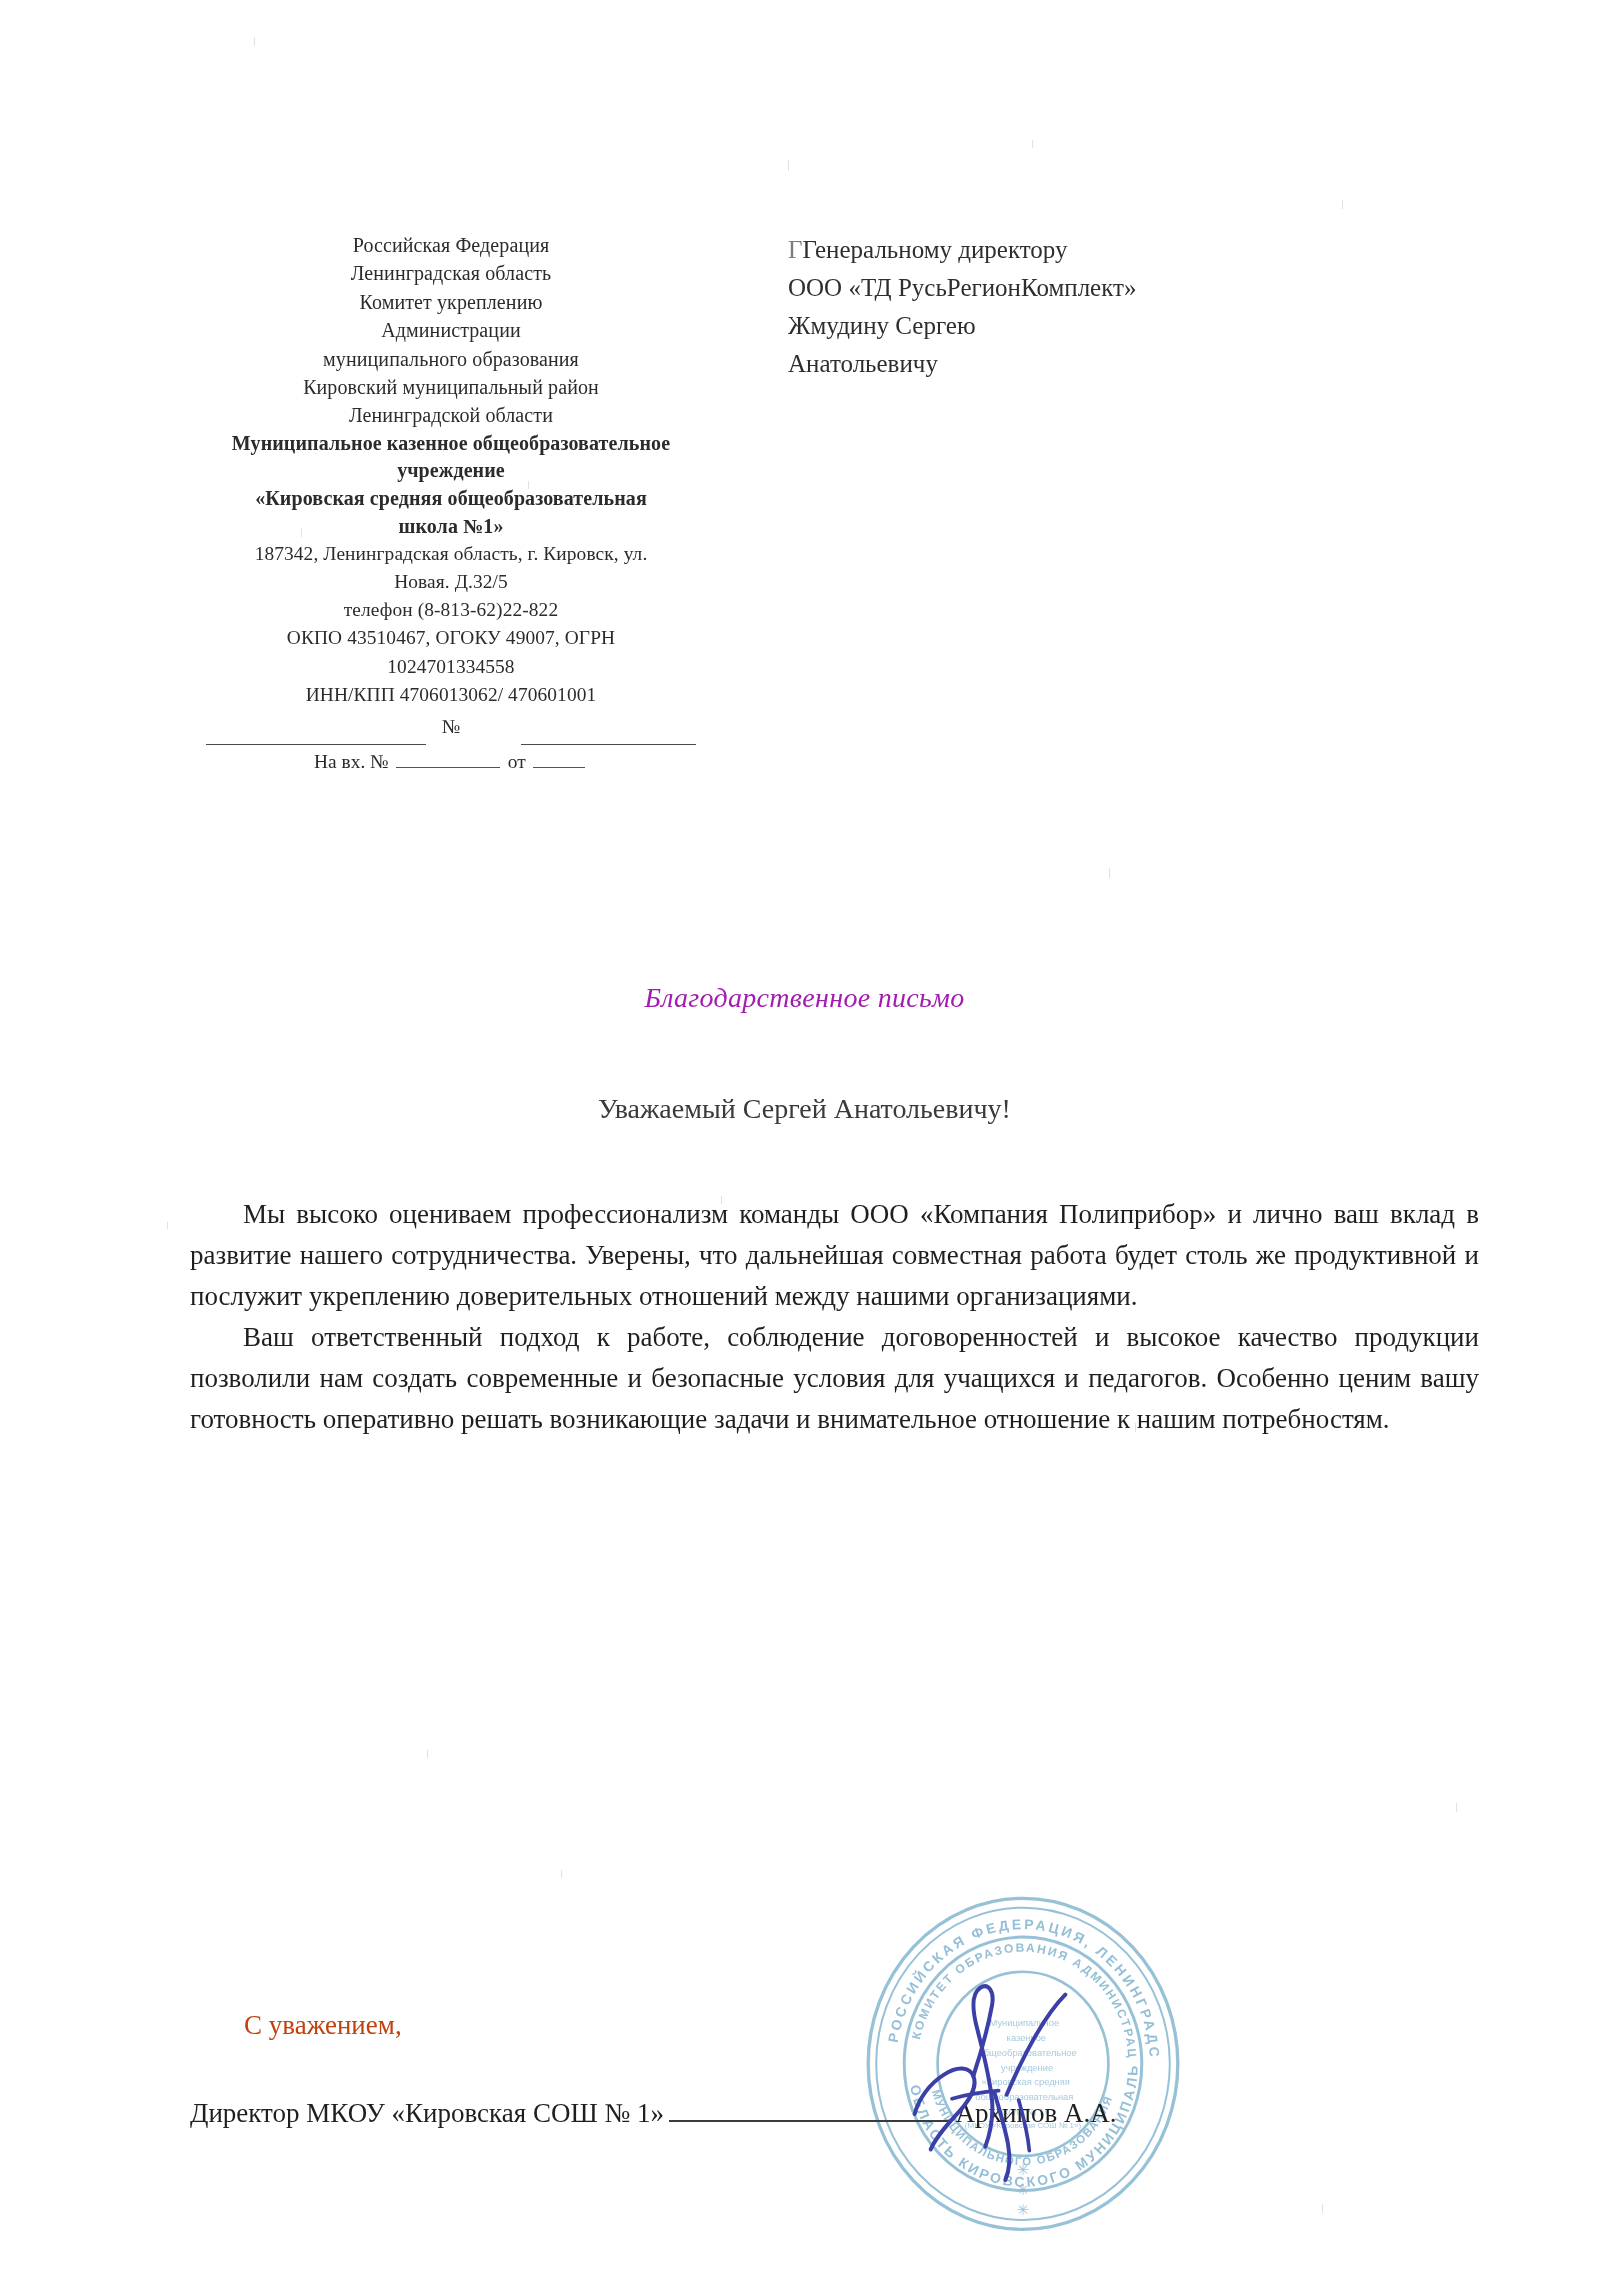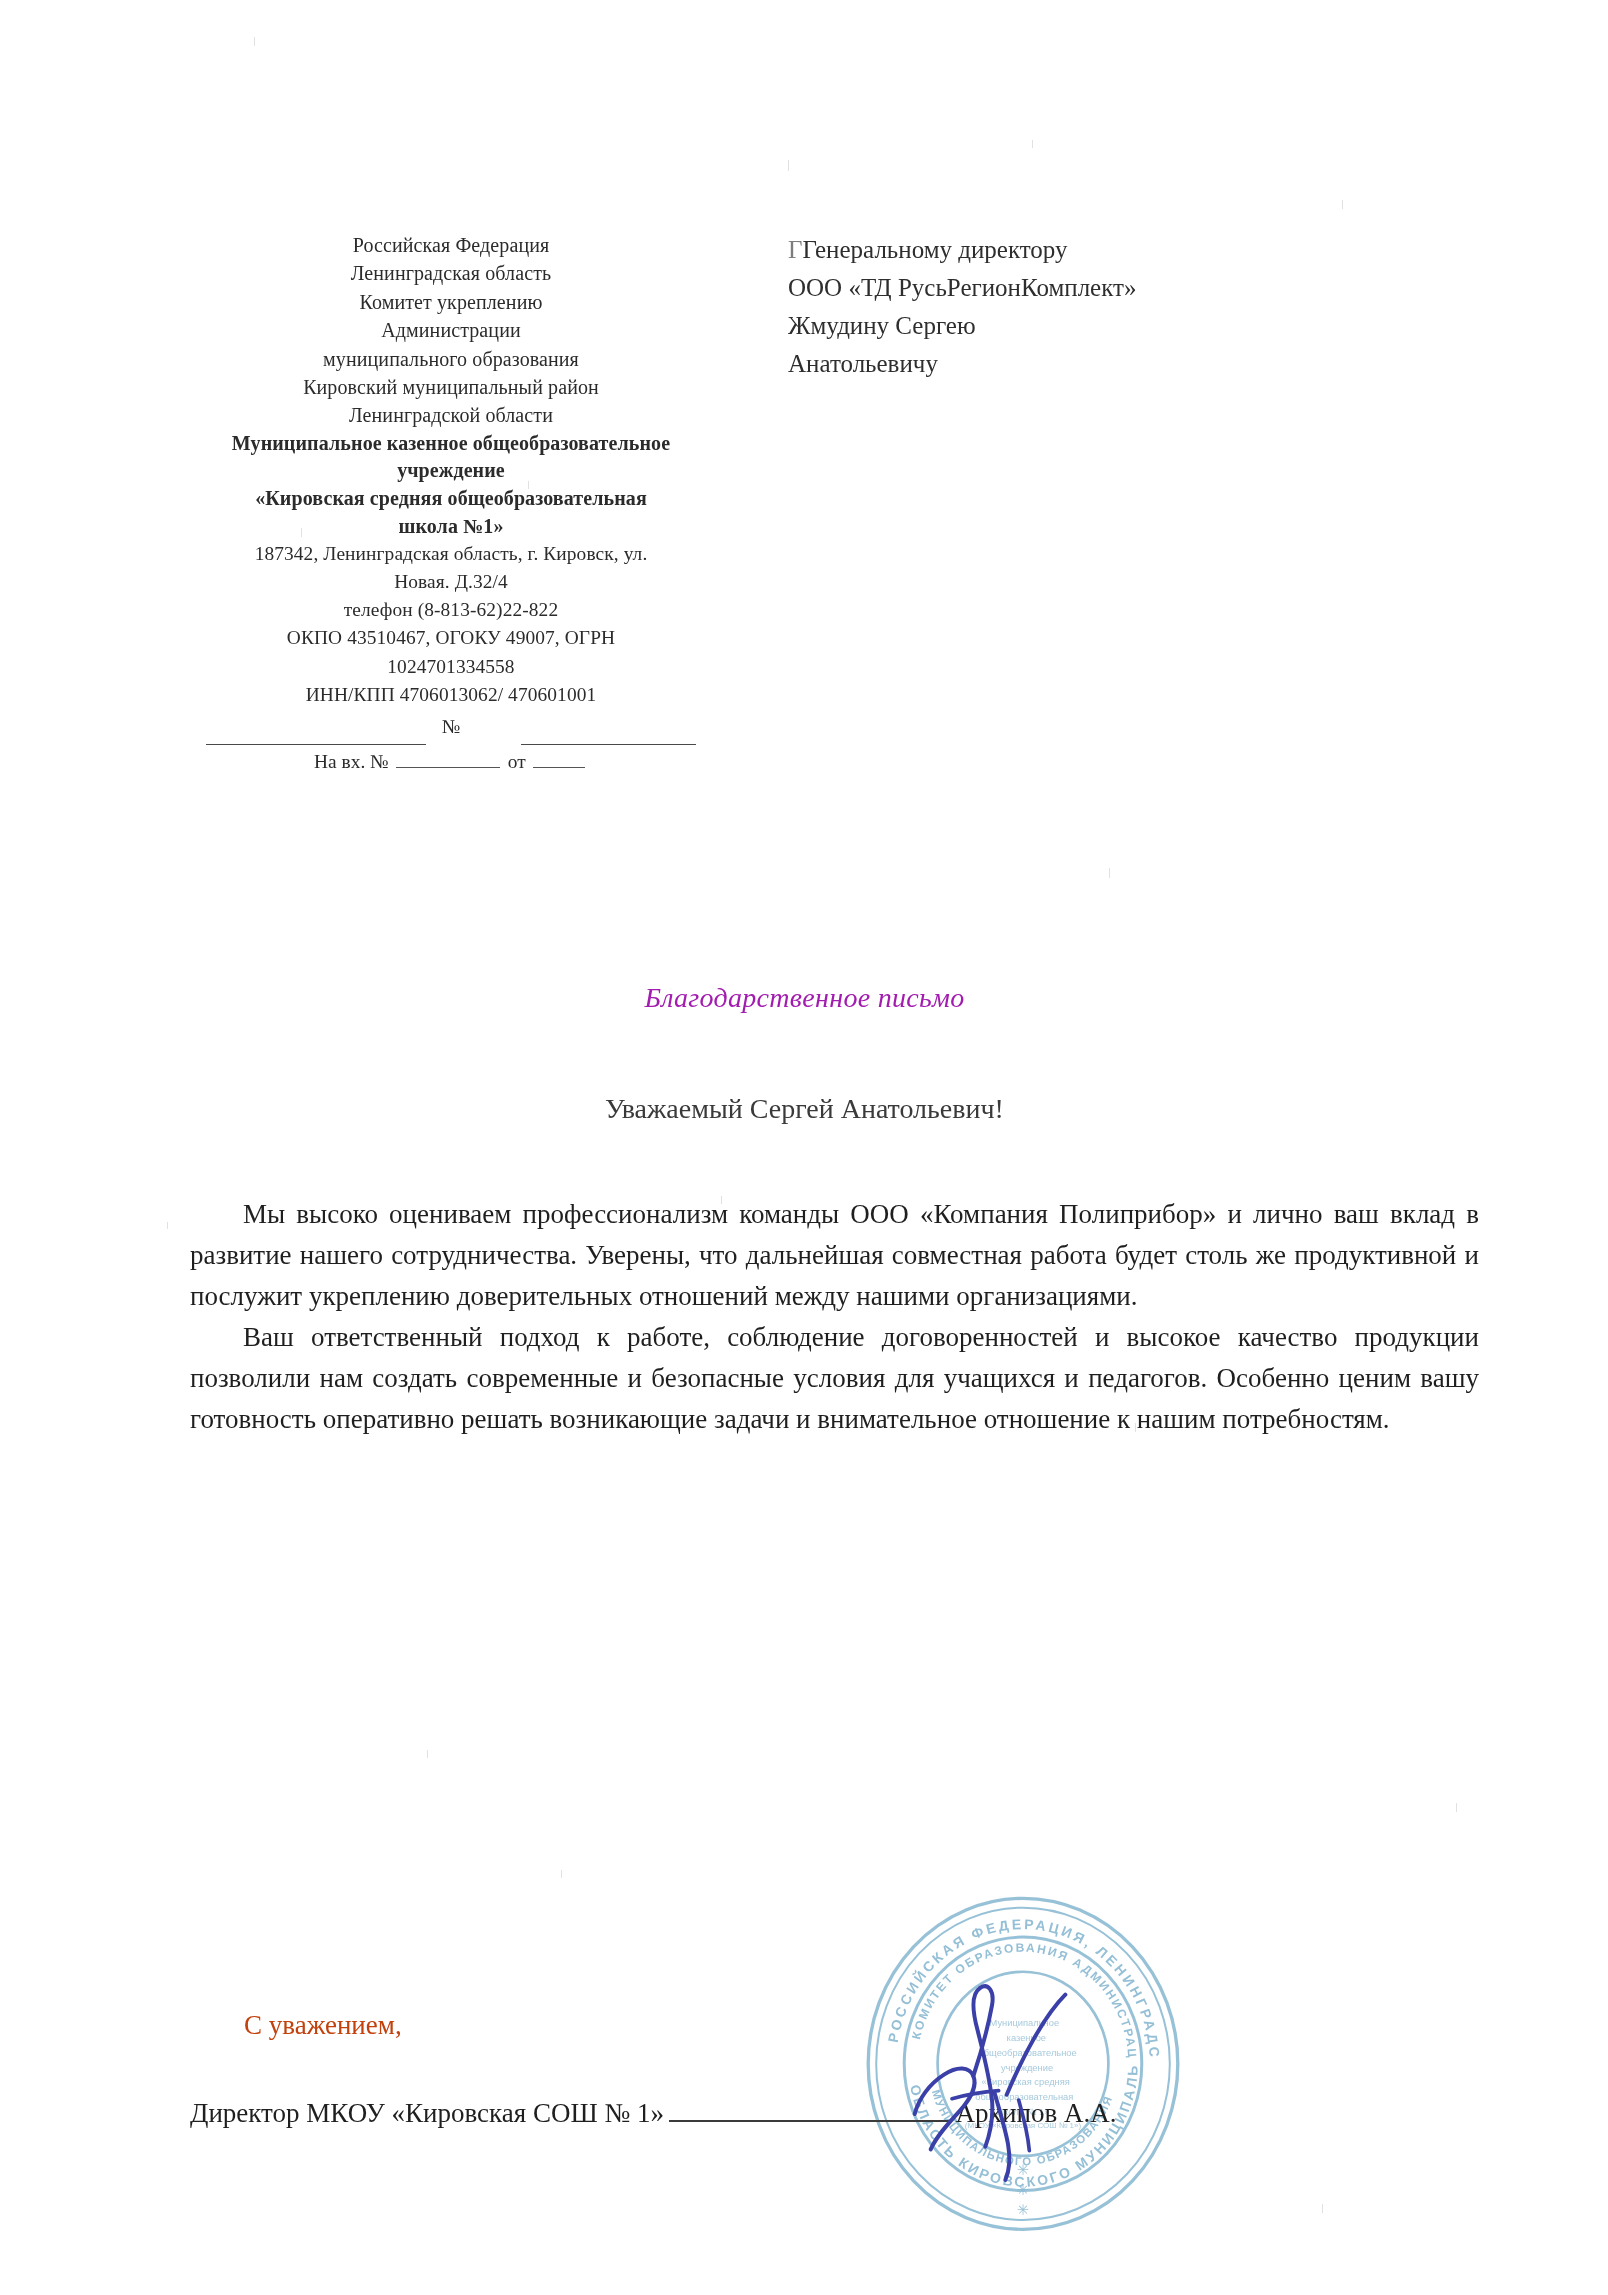--- a/index.html
+++ b/index.html
@@ -227,21 +227,21 @@
       <span class="lh-line">муниципального образования</span>
       <span class="lh-line">Кировский муниципальный район</span>
       <span class="lh-line">Ленинградской области</span>
 
       <span class="lh-line lh-bold">Муниципальное казенное общеобразовательное</span>
       <span class="lh-line lh-bold">учреждение</span>
       <span class="lh-line lh-bold">«Кировская средняя общеобразовательная</span>
       <span class="lh-line lh-bold">школа №1»</span>
 
       <span class="lh-line lh-addr">187342, Ленинградская область, г. Кировск, ул.</span>
-      <span class="lh-line lh-addr">Новая. Д.32/4</span>
+      <span class="lh-line lh-addr">Новая. Д.32/5</span>
       <span class="lh-line lh-addr">телефон (8-813-62)22-822</span>
       <span class="lh-line lh-addr">ОКПО 43510467,  ОГОКУ 49007,  ОГРН</span>
       <span class="lh-line lh-addr">1024701334558</span>
       <span class="lh-line lh-addr">ИНН/КПП  4706013062/ 470601001</span>
 
       <div class="reqline">
         <span class="numsym">№</span>
         <span class="rule-l"></span>
         <span class="rule-r"></span>
       </div>
@@ -257,21 +257,21 @@
     <div class="addressee">
       <span class="ad-line"><span class="faint">Г</span><span>Генеральному директору</span></span>
       <span class="ad-line">ООО «ТД РусьРегионКомплект»</span>
       <span class="ad-line">Жмудину Сергею</span>
       <span class="ad-line">Анатольевичу</span>
     </div>
   </div>
 
   <div class="doc-title">Благодарственное письмо</div>
 
-  <div class="greeting">Уважаемый  Сергей Анатольевич!</div>
+  <div class="greeting">Уважаемый  Сергей Анатольевичу!</div>
 
   <div class="body-text">
     <p>Мы высоко оцениваем профессионализм команды ООО «Компания Полиприбор» и лично ваш вклад в развитие нашего сотрудничества. Уверены, что дальнейшая совместная работа будет столь же продуктивной и послужит укреплению доверительных отношений между нашими организациями.</p>
     <p>Ваш ответственный подход к работе, соблюдение договоренностей и высокое качество продукции позволили нам создать современные и безопасные условия для учащихся и педагогов. Особенно ценим вашу готовность оперативно решать возникающие задачи и внимательное отношение к нашим потребностям.</p>
   </div>
 
   <div class="closing">С уважением,</div>
 
   <div class="stamp-wrap">
     <svg class="stamp-svg" viewBox="0 0 500 520" xmlns="http://www.w3.org/2000/svg" aria-hidden="true">

